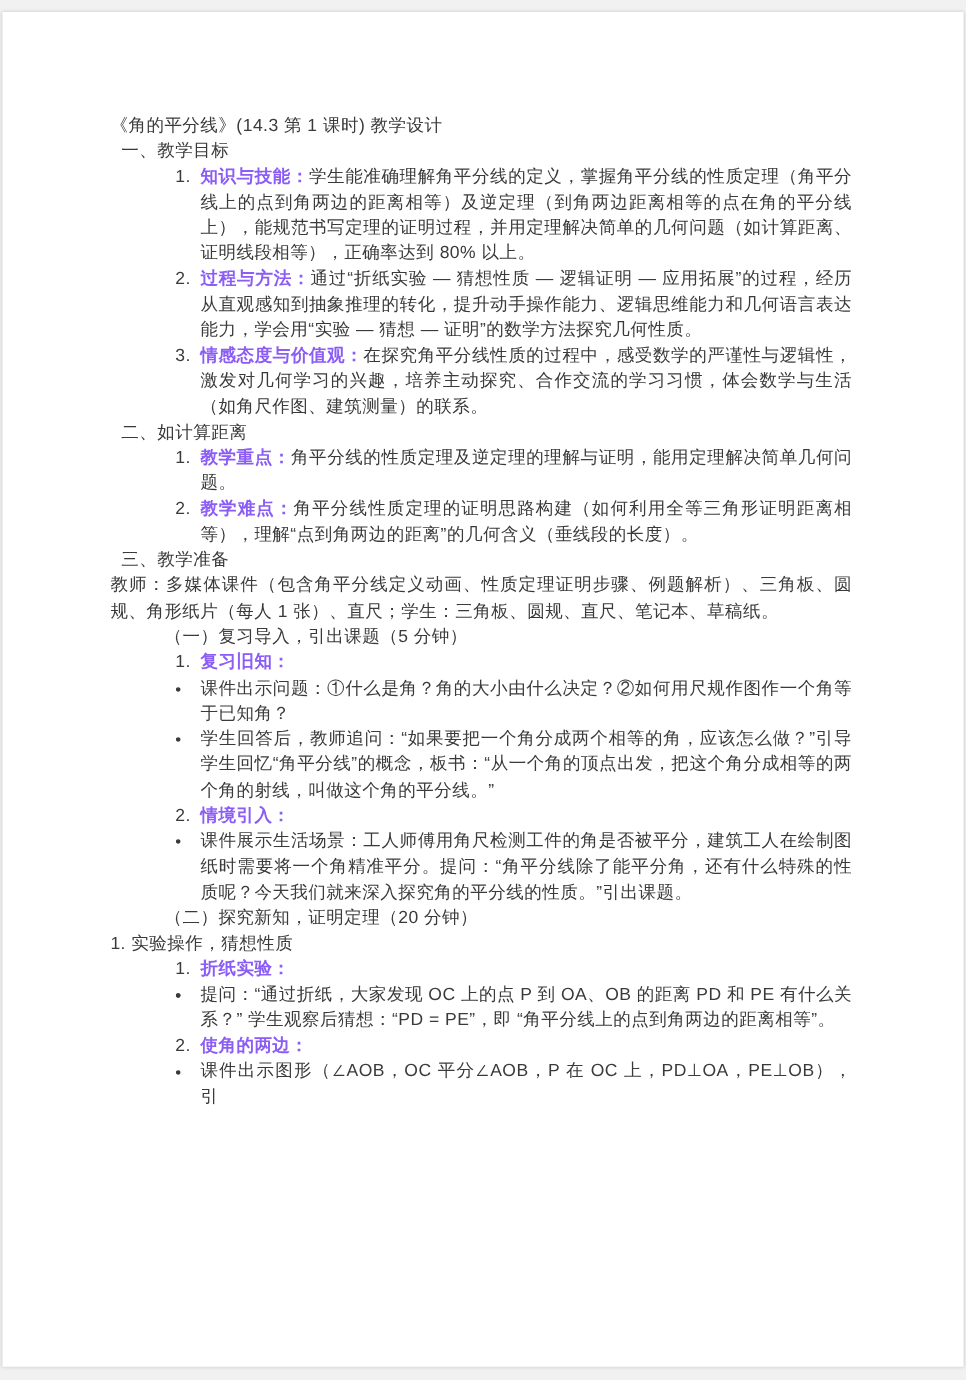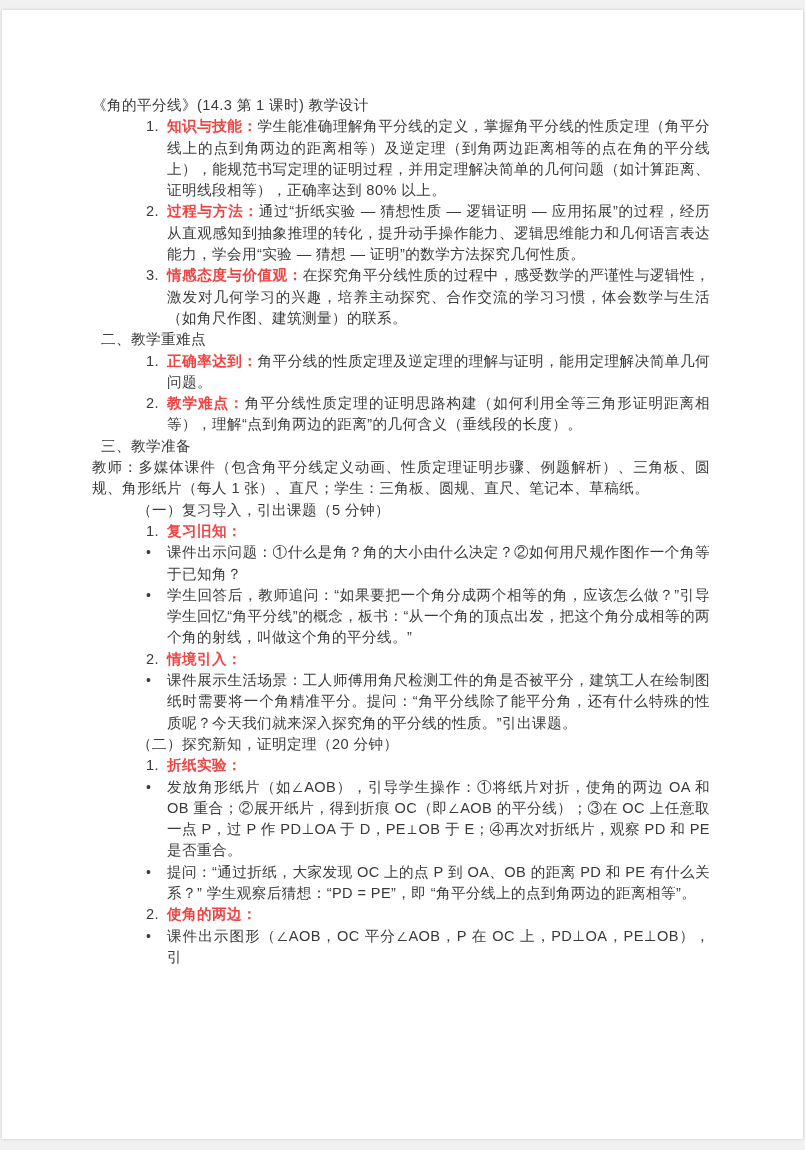--- a/index.html
+++ b/index.html
@@ -30,46 +30,47 @@
   .blk { margin: 0; text-align: justify; }
   .h  { padding-left: 9px; }   
   .hp { padding-left: 6px; margin-left: 39px; }   
   .p  { padding-left: 0; }
   .li, .bu { position: relative; padding-left: 75px; }
   .mk {
     position: absolute; left: 54px; top: 0;
     text-align: left;
   }
   .bu .mk { font-size: 14px; }
-  .b { font-weight: 700; color: #ef4444; }
+  .b { font-weight: 700; color: #8b5cf6; }
 </style>
 </head>
 <body>
 
 <div class="viewer">
   <div class="page">
     <div class="content">
 
       <div class="blk title">《角的平分线》(14.3 第 1 课时) 教学设计</div>
 
+      <div class="blk h">一、教学目标</div>
 
       <div class="blk li">
         <span class="mk">1.</span><span class="b">知识与技能：</span><span>学生能准确理解角平分线的定义，掌握角平分线的性质定理（角平分线上的点到角两边的距离相等）及逆定理（到角两边距离相等的点在角的平分线上），能规范书写定理的证明过程，并用定理解决简单的几何问题（如计算距离、证明线段相等），正确率达到 80% 以上。</span>
       </div>
       <div class="blk li">
         <span class="mk">2.</span><span class="b">过程与方法：</span><span>通过“折纸实验 — 猜想性质 — 逻辑证明 — 应用拓展”的过程，经历从直观感知到抽象推理的转化，提升动手操作能力、逻辑思维能力和几何语言表达能力，学会用“实验 — 猜想 — 证明”的数学方法探究几何性质。</span>
       </div>
       <div class="blk li">
         <span class="mk">3.</span><span class="b">情感态度与价值观：</span><span>在探究角平分线性质的过程中，感受数学的严谨性与逻辑性，激发对几何学习的兴趣，培养主动探究、合作交流的学习习惯，体会数学与生活（如角尺作图、建筑测量）的联系。</span>
       </div>
 
-      <div class="blk h">二、教学重难点</div>
+      <div class="blk h">二、如计算距离</div>
 
       <div class="blk li">
-        <span class="mk">1.</span><span class="b">正确率达到：</span><span>角平分线的性质定理及逆定理的理解与证明，能用定理解决简单几何问题。</span>
+        <span class="mk">1.</span><span class="b">教学重点：</span><span>角平分线的性质定理及逆定理的理解与证明，能用定理解决简单几何问题。</span>
       </div>
       <div class="blk li">
         <span class="mk">2.</span><span class="b">教学难点：</span><span>角平分线性质定理的证明思路构建（如何利用全等三角形证明距离相等），理解“点到角两边的距离”的几何含义（垂线段的长度）。</span>
       </div>
 
       <div class="blk h">三、教学准备</div>
       <div class="blk p">教师：多媒体课件（包含角平分线定义动画、性质定理证明步骤、例题解析）、三角板、圆规、角形纸片（每人 1 张）、直尺；学生：三角板、圆规、直尺、笔记本、草稿纸。</div>
 
       <div class="blk hp">（一）复习导入，引出课题（5 分钟）</div>
 
@@ -84,26 +85,27 @@
       </div>
 
       <div class="blk li">
         <span class="mk">2.</span><span class="b">情境引入：</span><span></span>
       </div>
       <div class="blk bu">
         <span class="mk">•</span><span>课件展示生活场景：工人师傅用角尺检测工件的角是否被平分，建筑工人在绘制图纸时需要将一个角精准平分。提问：“角平分线除了能平分角，还有什么特殊的性质呢？今天我们就来深入探究角的平分线的性质。”引出课题。</span>
       </div>
 
       <div class="blk hp">（二）探究新知，证明定理（20 分钟）</div>
+      <div class="blk p">1. 实验操作，猜想性质</div>
 
       <div class="blk li">
         <span class="mk">1.</span><span class="b">折纸实验：</span><span></span>
       </div>
       <div class="blk bu">
-        <span class="mk">•</span><span>发放角形纸片（如∠AOB），引导学生操作：①将纸片对折，使角的两边 OA 和 OB 重合；②展开纸片，得到折痕 OC（即∠AOB 的平分线）；③在 OC 上任意取一点 P，过 P 作 PD⊥OA 于 D，PE⊥OB 于 E；④再次对折纸片，观察 PD 和 PE 是否重合。</span>
+        <span class="mk">•</span>
       </div>
       <div class="blk bu">
         <span class="mk">•</span><span>提问：“通过折纸，大家发现 OC 上的点 P 到 OA、OB 的距离 PD 和 PE 有什么关系？” 学生观察后猜想：“PD = PE”，即 “角平分线上的点到角两边的距离相等”。</span>
       </div>
 
       <div class="blk li">
         <span class="mk">2.</span><span class="b">使角的两边：</span><span></span>
       </div>
       <div class="blk bu">
         <span class="mk">•</span><span>课件出示图形（∠AOB，OC 平分∠AOB，P 在 OC 上，PD⊥OA，PE⊥OB），引</span>

